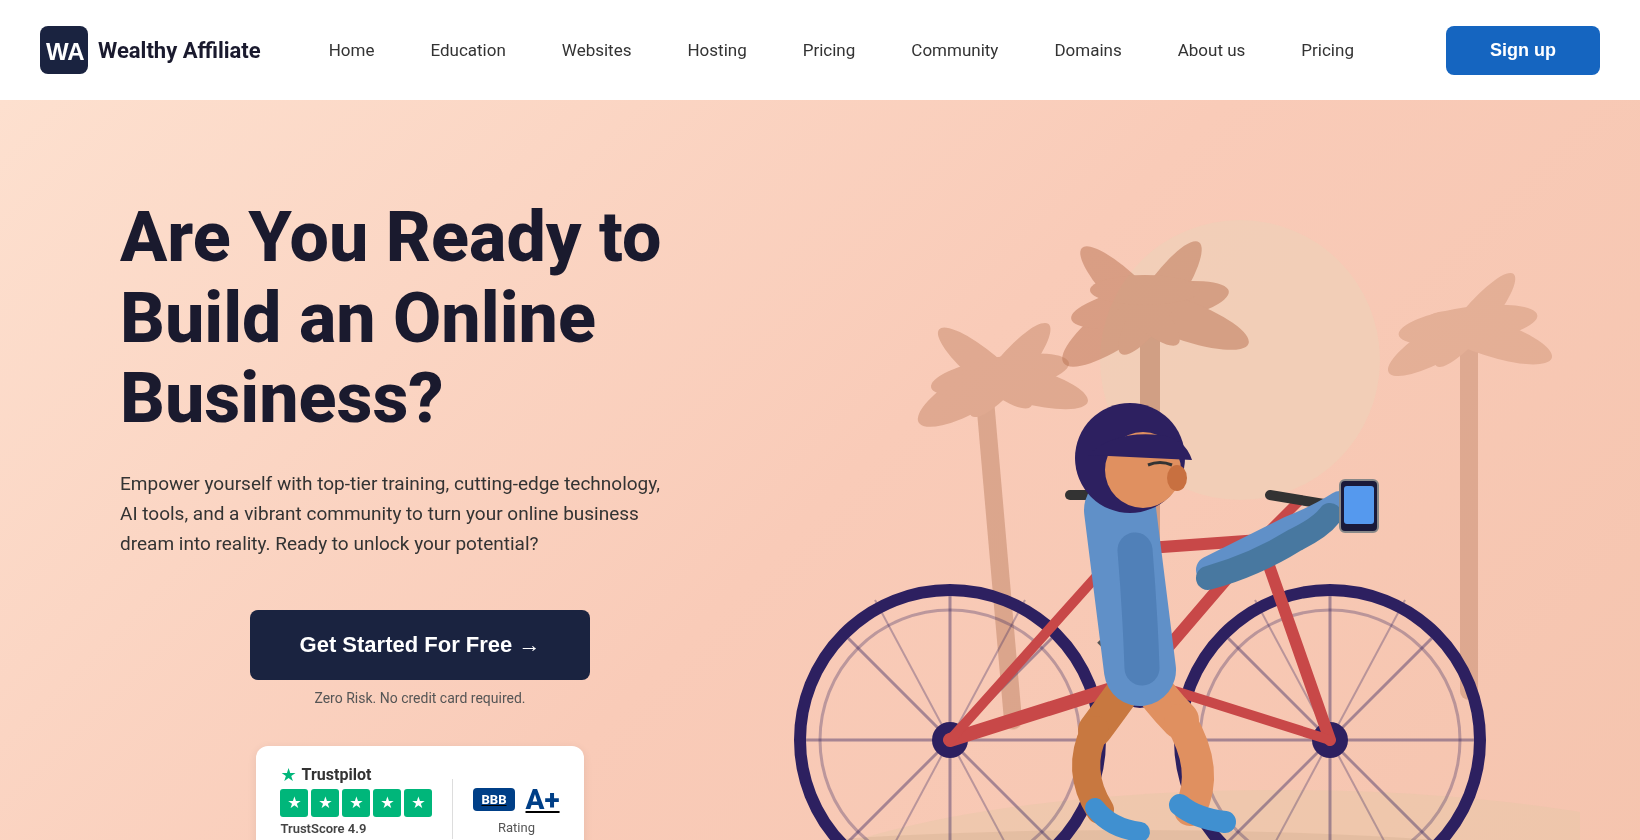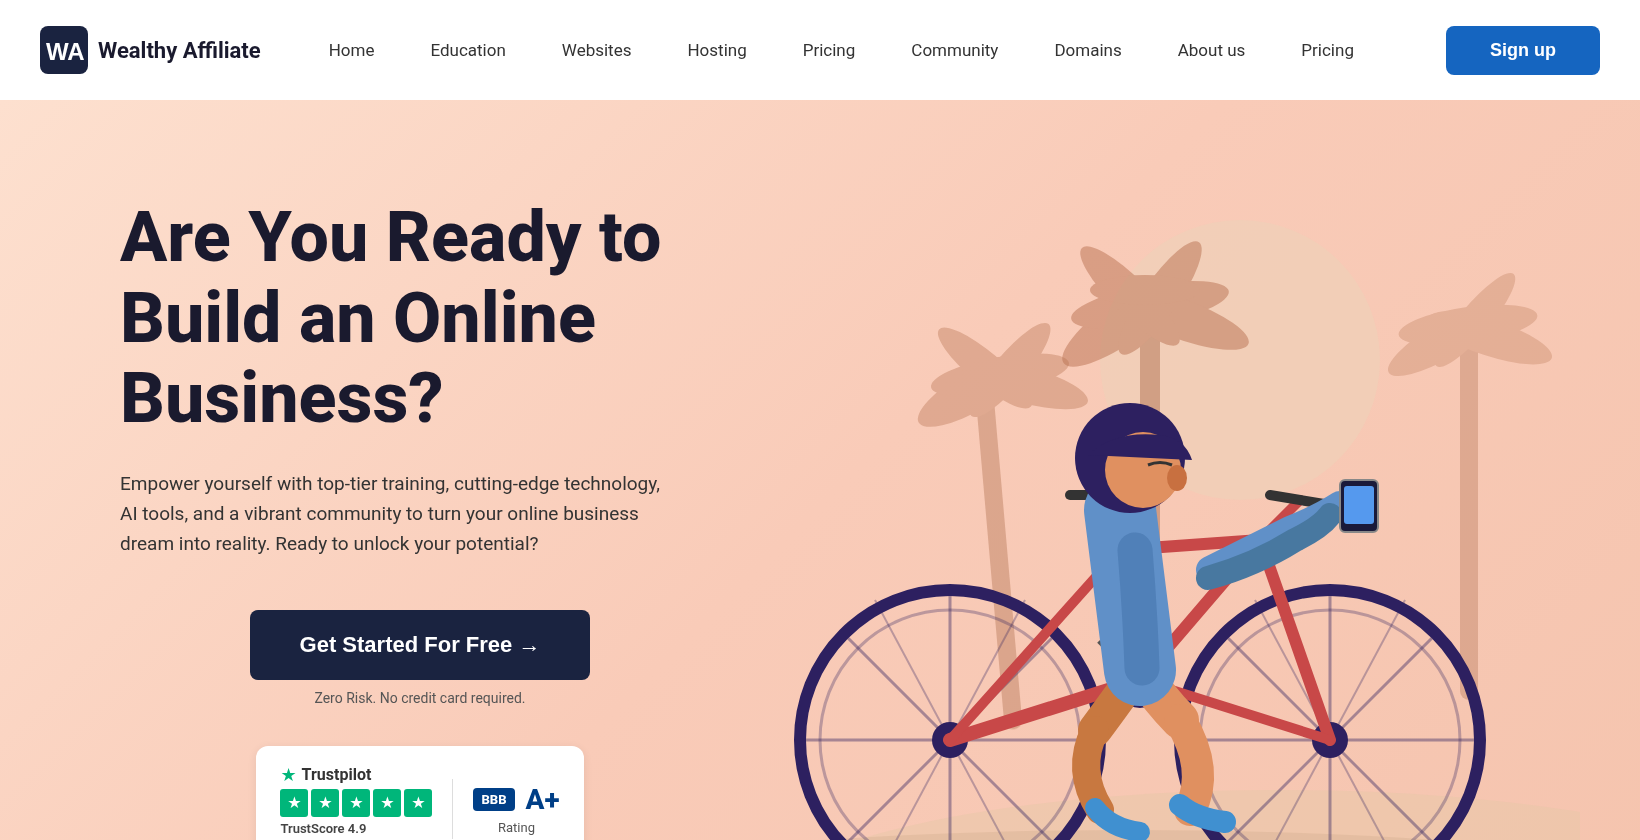--- a/index.html
+++ b/index.html
@@ -212,20 +212,21 @@
       display: flex;
       flex-direction: column;
       align-items: center;
       gap: 4px;
     }
 
     .bbb-badge {
       display: flex;
       align-items: center;
       gap: 11px;
+      text-decoration: underline;
     }
 
     .bbb-logo {
       background: #003f87;
       color: #fff;
       font-size: 13px;
       font-weight: 800;
       padding: 4px 8px;
       border-radius: 4px;
     }

